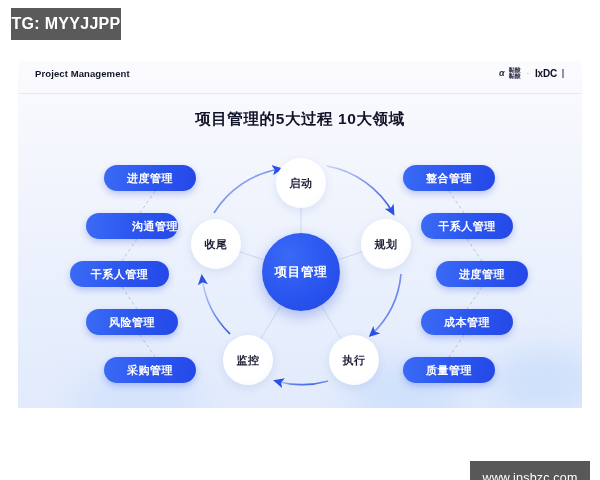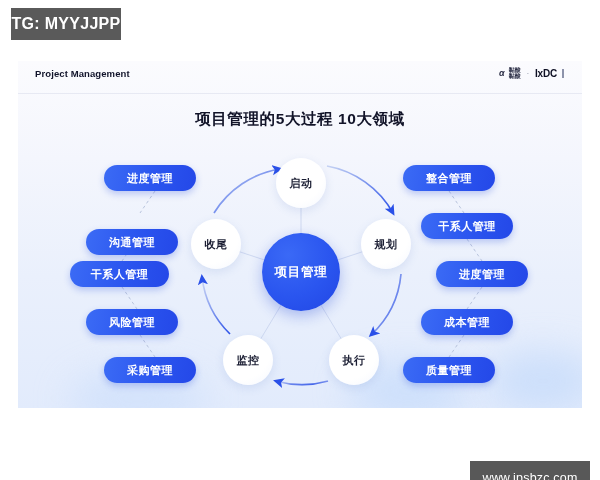--- a/index.html
+++ b/index.html
@@ -167,21 +167,21 @@
         <line x1="449" y1="178" x2="464" y2="200"></line>
         <line x1="464" y1="226" x2="449" y2="248"></line>
         <line x1="446" y1="274" x2="431" y2="296"></line>
       </g>
     </svg>
 
     <div>
       <div class="pill" style="left:86px;top:104px;">
           <span>进度管理</span>
         </div>
-      <div class="pill" style="left:68px;top:168px;">
+      <div class="pill" style="left:68px;top:152px;justify-content:flex-end;">
           <span>沟通管理</span>
         </div>
       <div class="pill wide" style="left:52px;top:200px;">
           <span>干系人管理</span>
         </div>
       <div class="pill" style="left:68px;top:248px;">
           <span>风险管理</span>
         </div>
       <div class="pill" style="left:86px;top:296px;">
           <span>采购管理</span>

